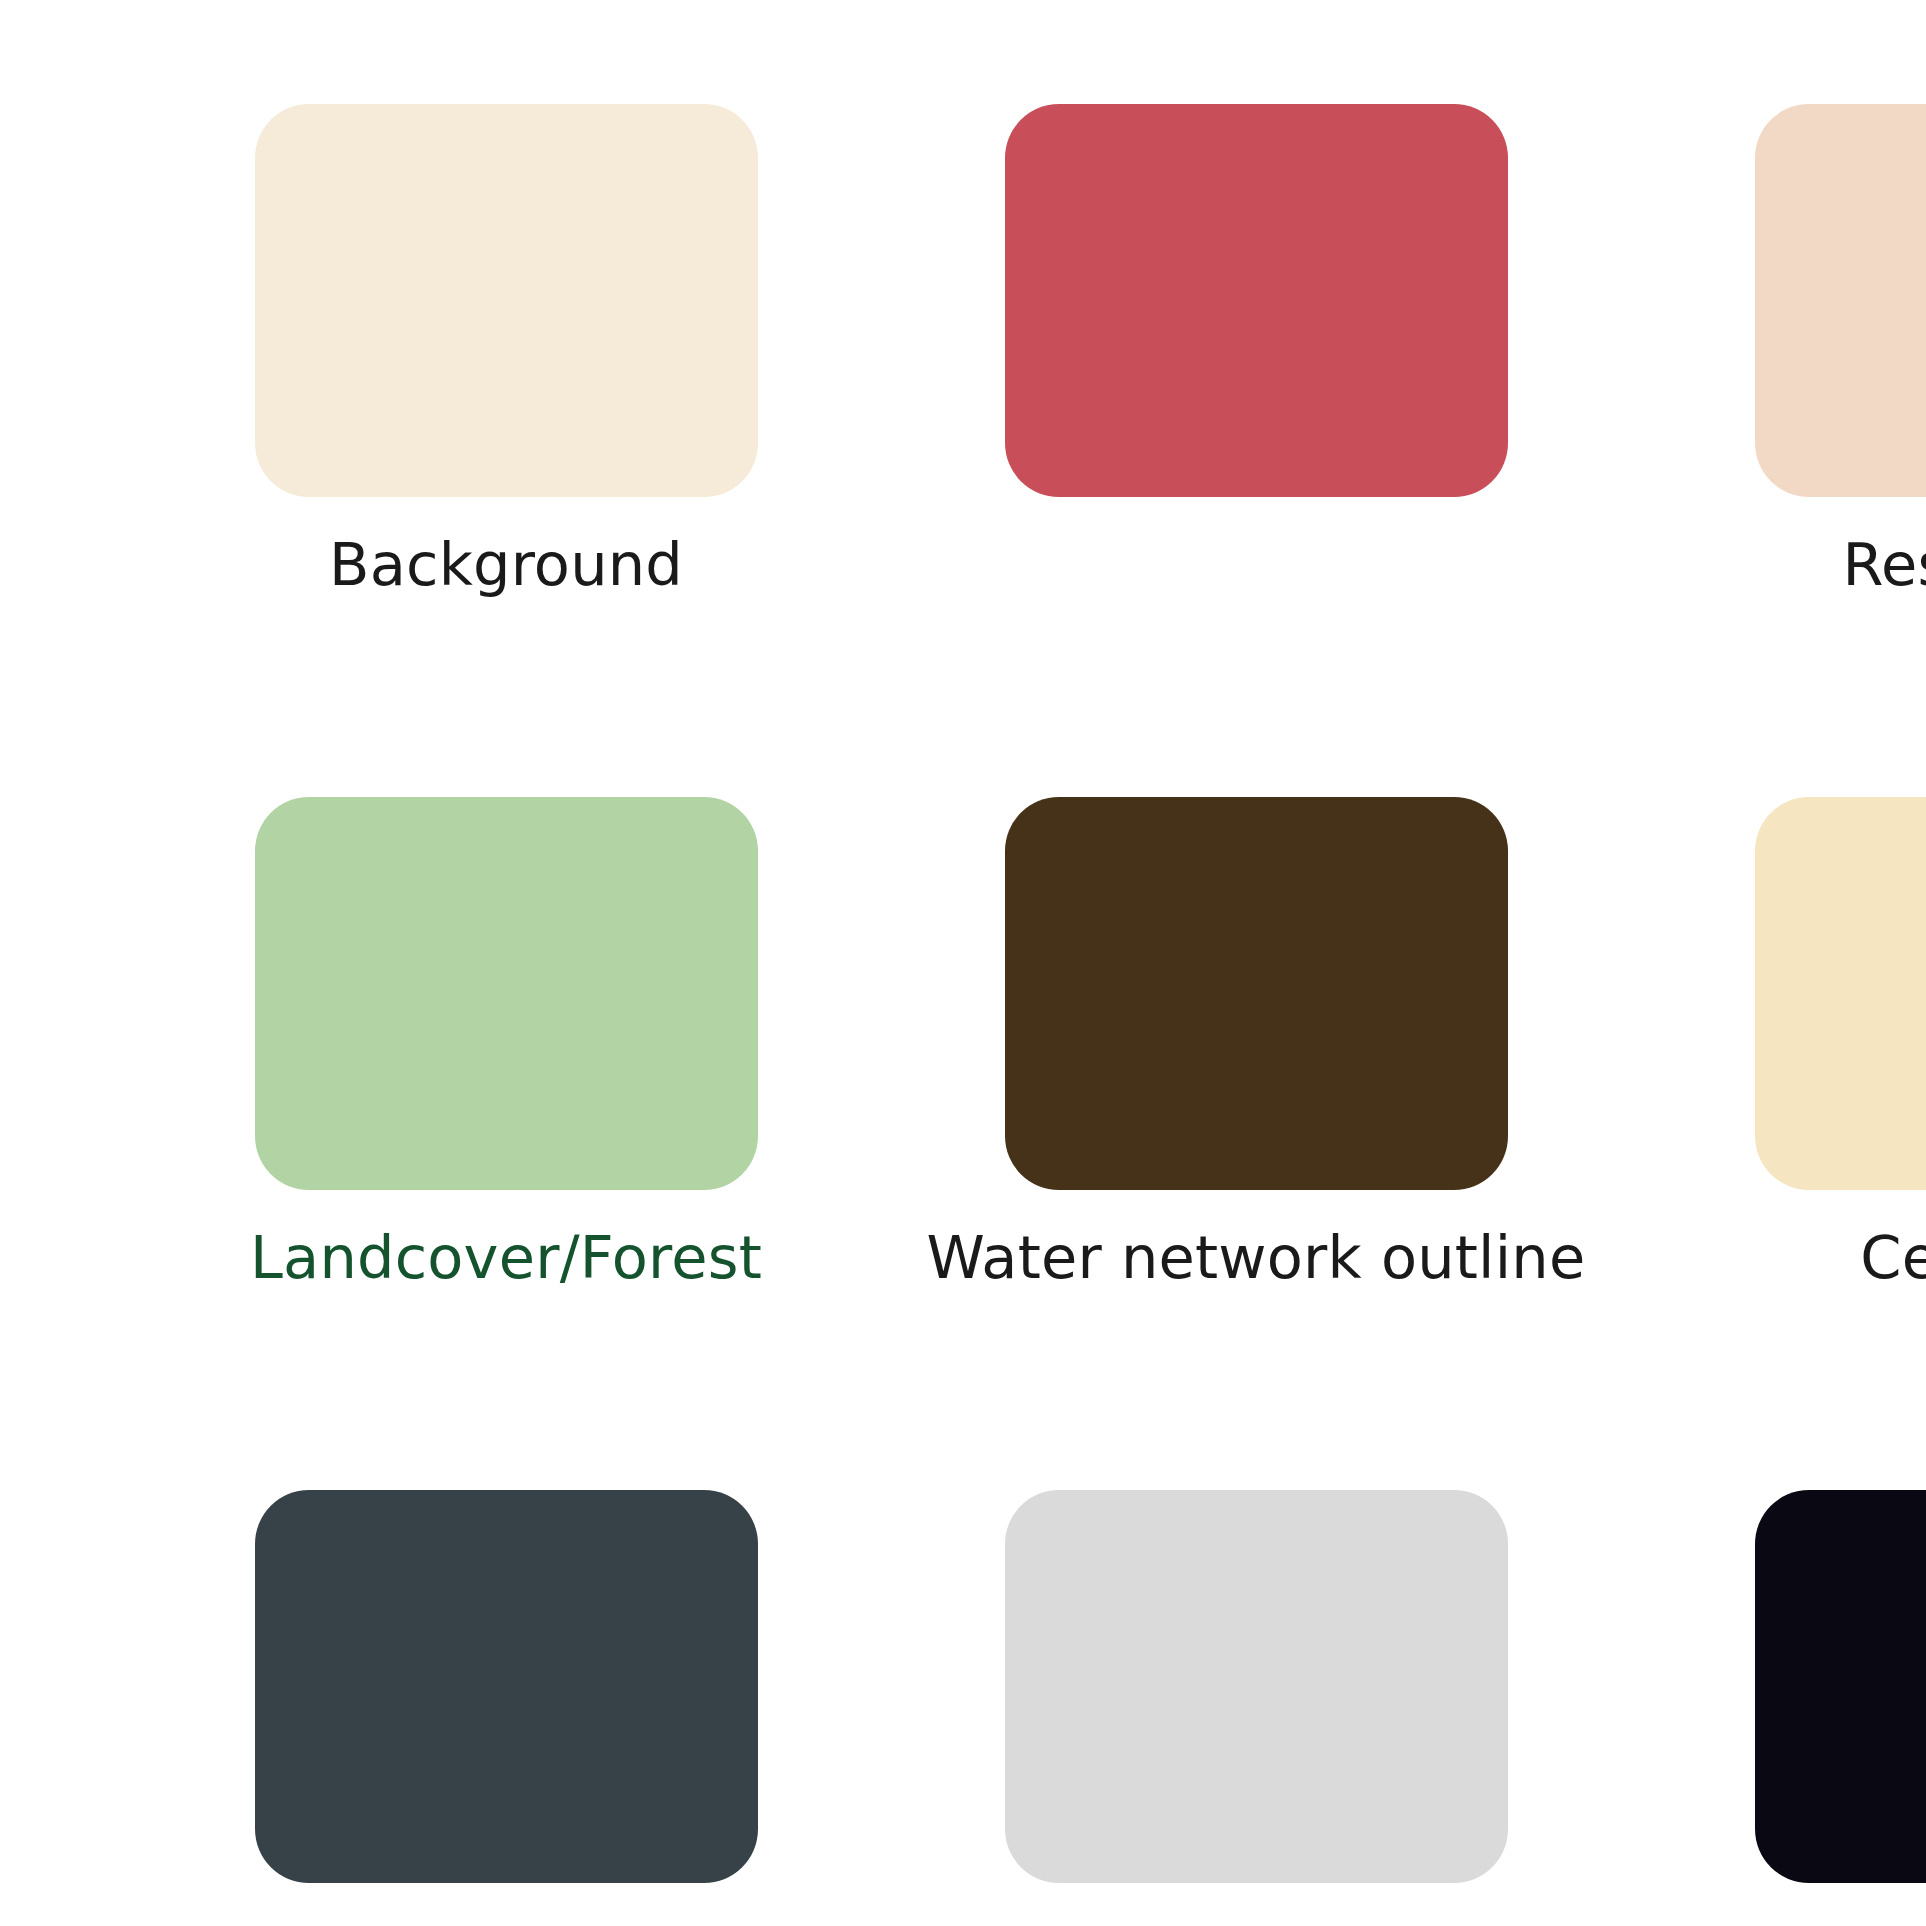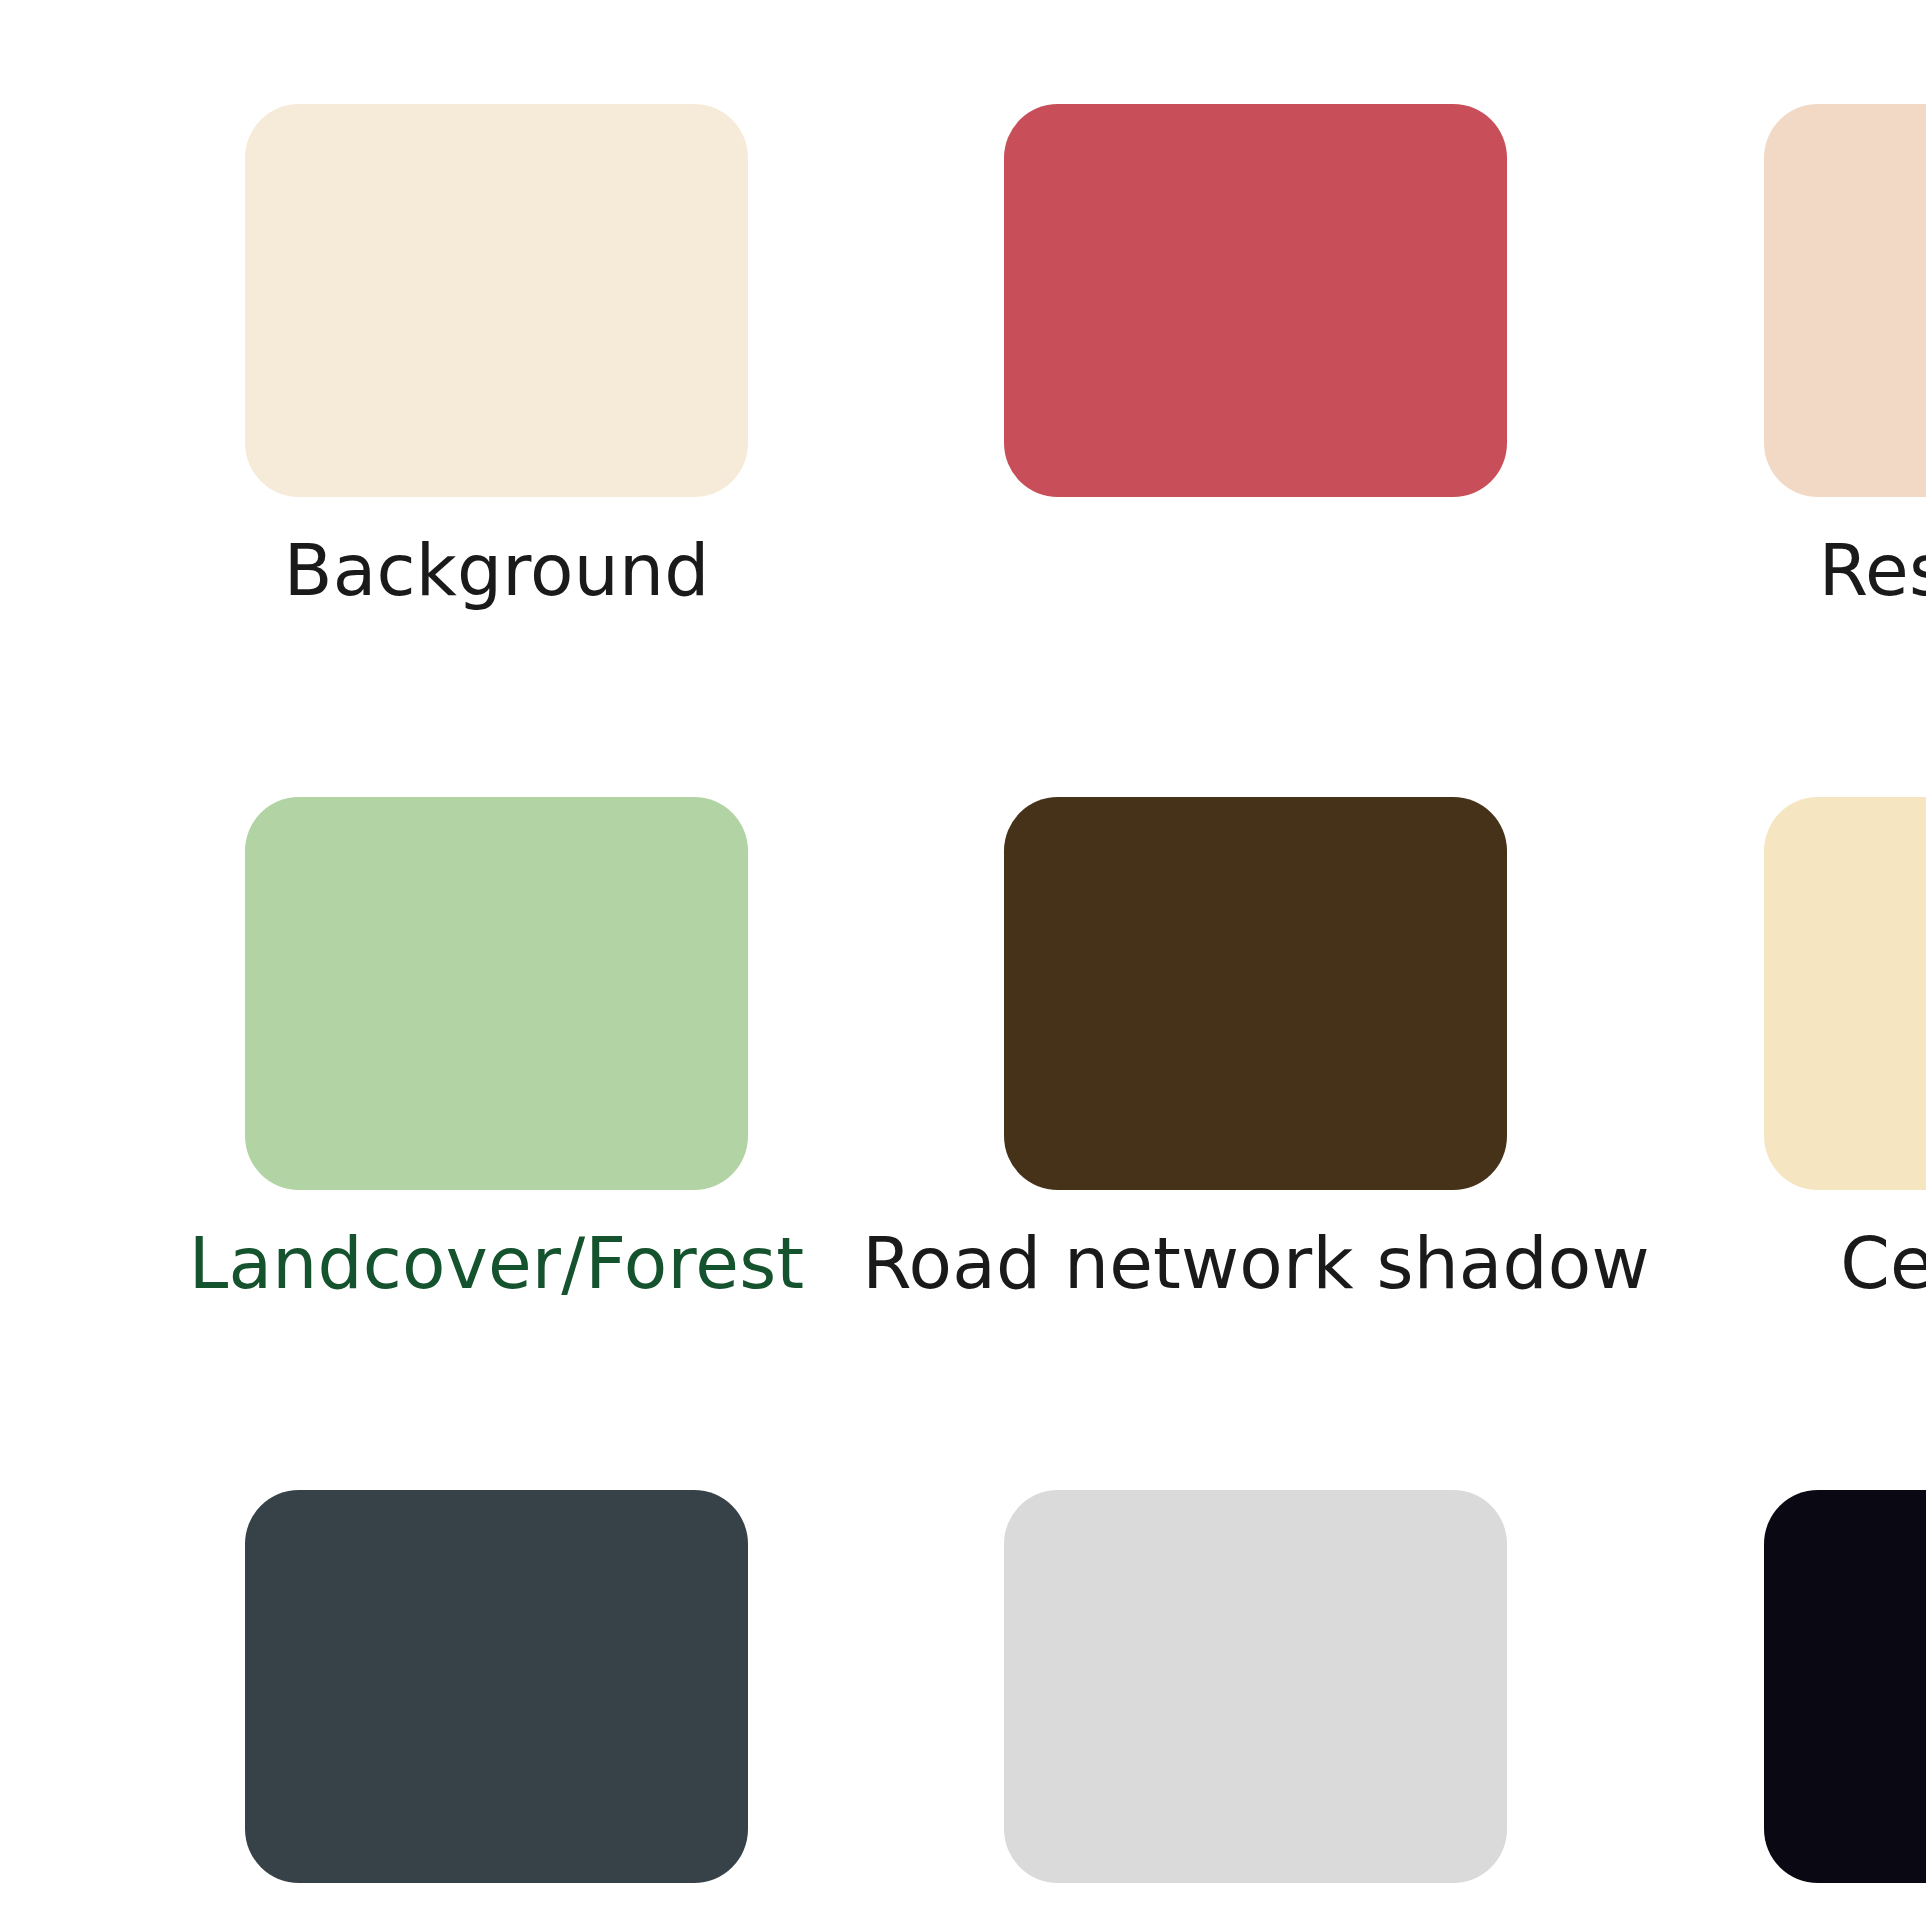--- a/index.html
+++ b/index.html
@@ -44,21 +44,21 @@
   .swatch-chip {
     width: 503px;
     height: 393px;
     border-radius: 54px;
     background: #cccccc;
     flex: 0 0 auto;
   }
 
   .swatch-label {
     margin-top: 37px;
-    font-size: 71px;
+    font-size: 59px;
     line-height: 1.05;
     color: #1a1a1a;
     text-align: center;
     font-weight: 400;
     letter-spacing: 0.2px;
     white-space: nowrap;
   }
 </style>
 </head>
 <body style="background: rgb(255, 255, 255);">
@@ -80,21 +80,21 @@
       <div class="swatch-label" style="color: rgb(26, 26, 26);">Residential</div>
     </div>
 
     <div class="swatch-cell">
       <div class="swatch-chip" style="background: rgb(178, 211, 164);"></div>
       <div class="swatch-label" style="color: #14532d;">Landcover/Forest</div>
     </div>
 
     <div class="swatch-cell">
       <div class="swatch-chip" style="background: rgb(69, 50, 25);"></div>
-      <div class="swatch-label" style="color: rgb(26, 26, 26);">Road network shadow</div>
+      <div class="swatch-label" style="color: rgb(26, 26, 26);">Water network outline</div>
     </div>
 
     <div class="swatch-cell">
       <div class="swatch-chip" style="background: rgb(246, 229, 193);"></div>
       <div class="swatch-label" style="color: rgb(26, 26, 26);">Cemetery</div>
     </div>
 
     <div class="swatch-cell">
       <div class="swatch-chip" style="background: rgb(54, 66, 72);"></div>
       <div class="swatch-label" style="color: rgb(26, 26, 26);">Water shadow</div>

